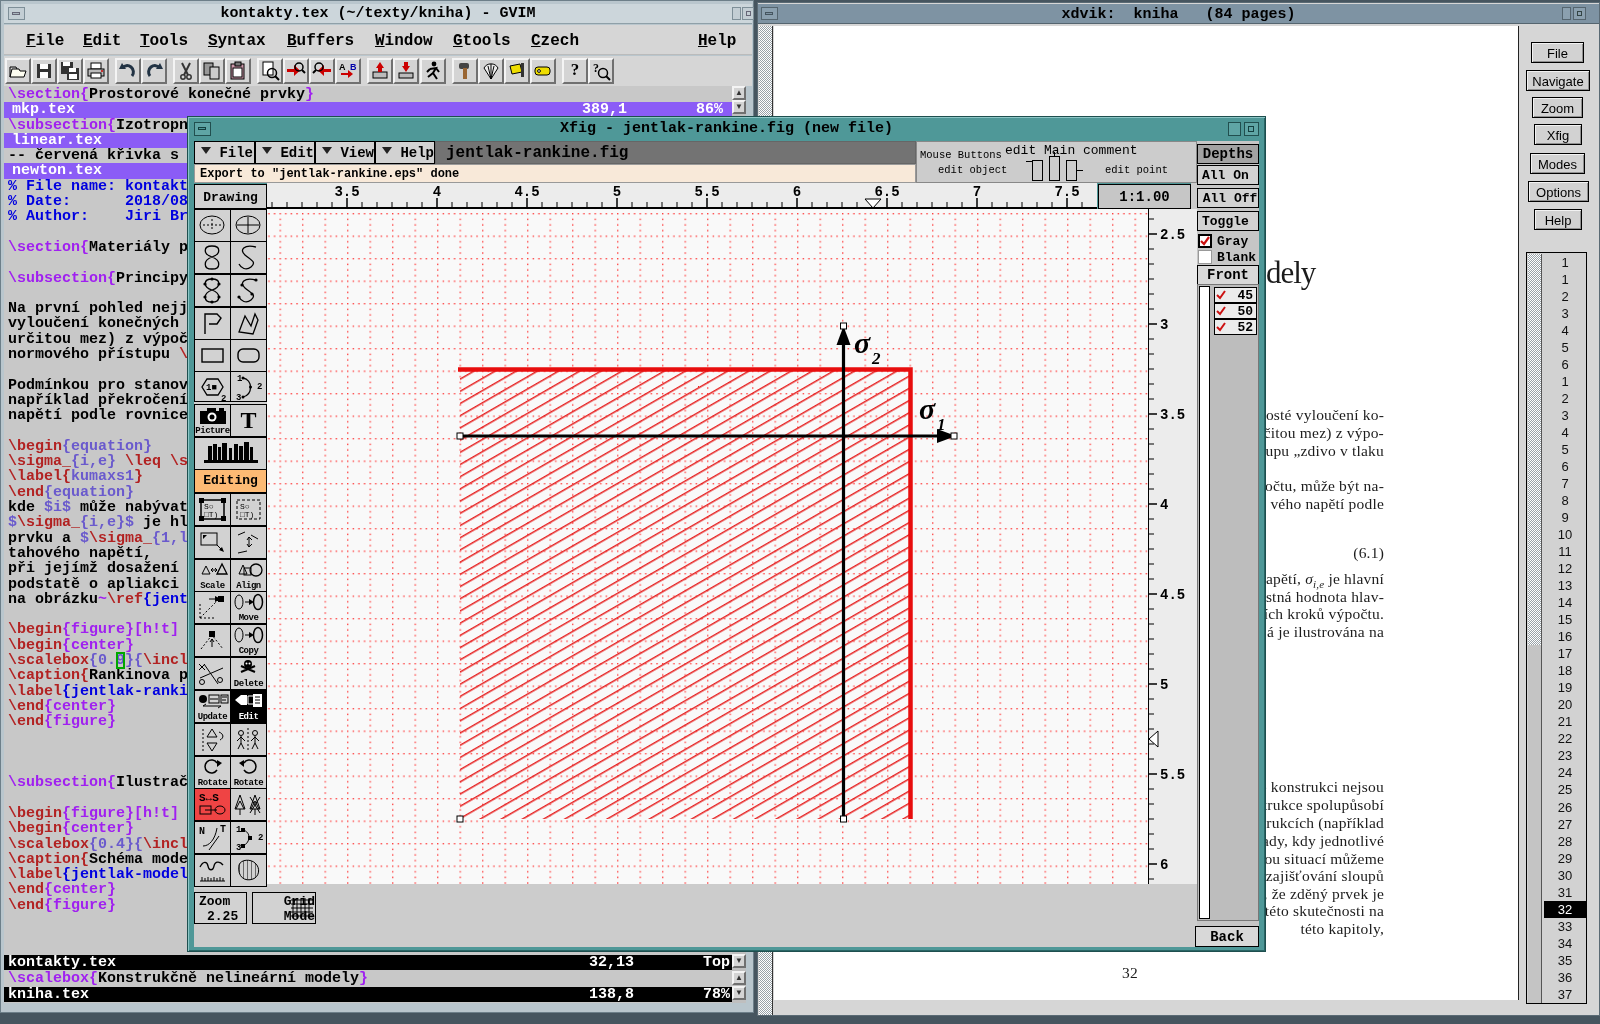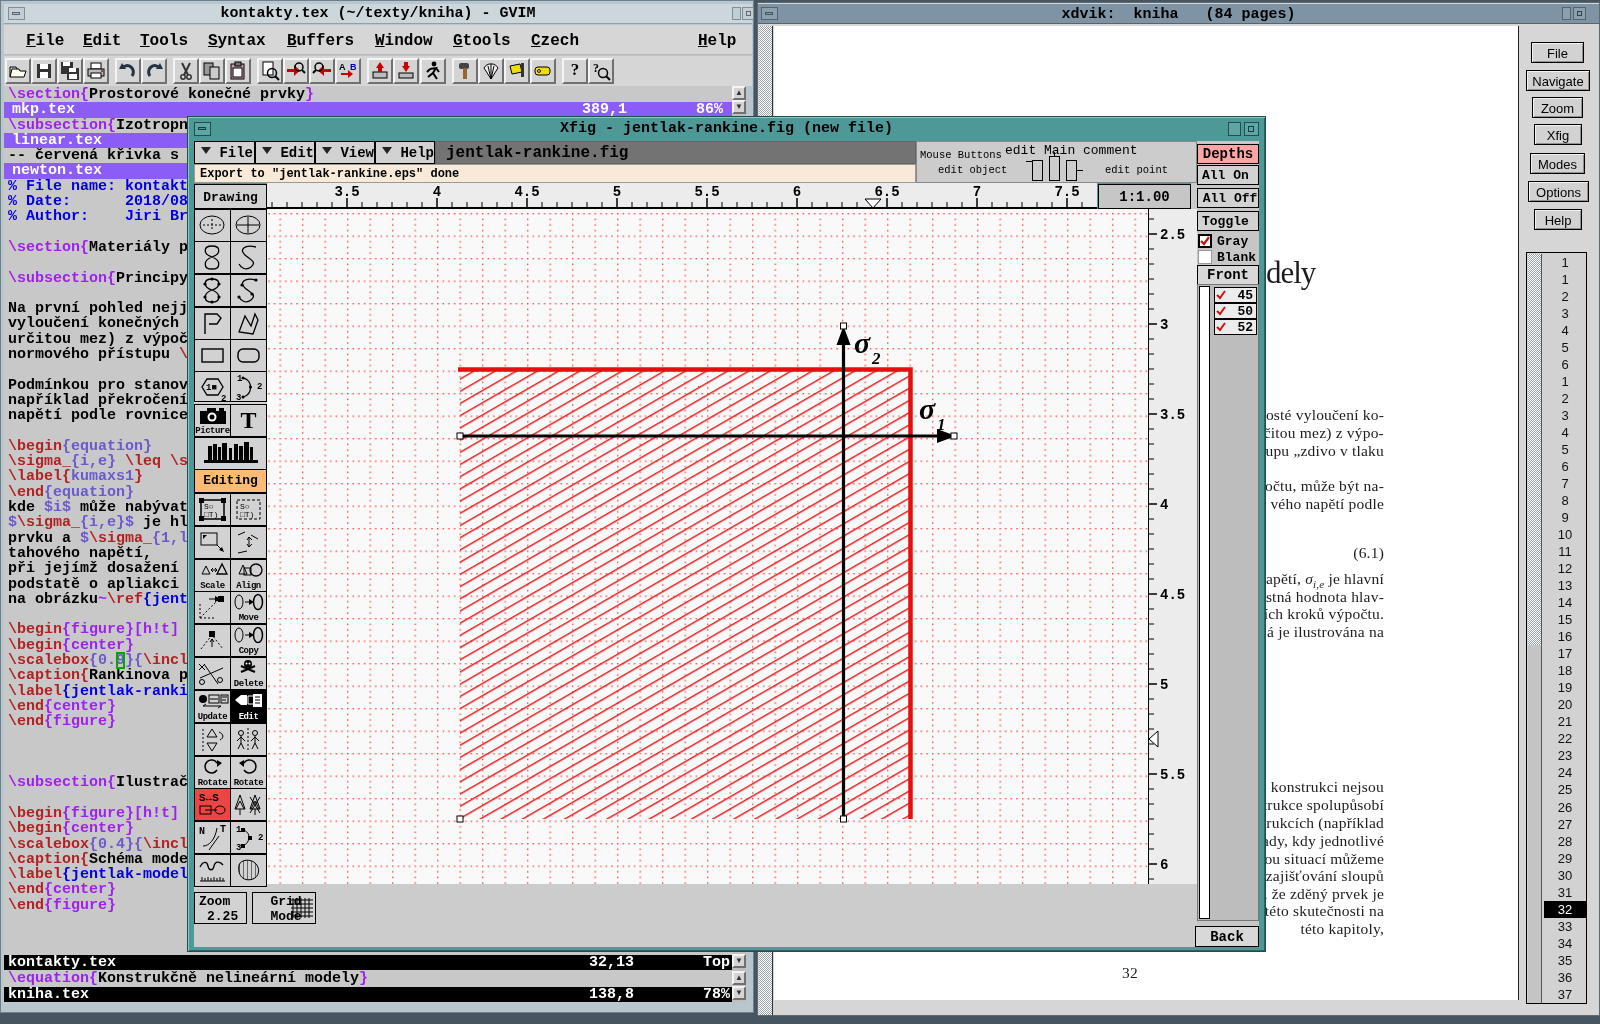--- a/index.html
+++ b/index.html
@@ -198,21 +198,21 @@
 
 <span class="dr">\begin</span><span class="pur">{figure}[h!t]</span>
 <span class="dr">\begin</span><span class="pur">{center}</span>
 <span class="dr">\scalebox</span><span class="sl">{0.4}{</span><span class="dr">\includegraphics</span>
 <span class="dr">\caption{</span>Schéma modelu<span class="dr">}</span>
 <span class="dr">\label</span><span class="blu">{jentlak-model}</span>
 <span class="dr">\end</span><span class="pur">{center}</span>
 <span class="dr">\end</span><span class="pur">{figure}</span></pre>
 
   <div class="a mo b" style="left:3px;top:954px;width:728px;height:15px;background:#000;color:#fff;font-size:15px;line-height:15px"><span style="padding-left:4px">kontakty.tex</span><span class="a" style="left:585px">32,13</span><span class="a" style="left:699px">Top</span></div>
-  <pre class="a mo b" style="left:7px;top:970px;font-size:15px;line-height:15.3px"><span class="pur">\equation{</span>Konstrukčně nelineární modely<span class="pur">}</span></pre>
+  <pre class="a mo b" style="left:7px;top:970px;font-size:15px;line-height:15.3px"><span class="pur">\scalebox{</span>Konstrukčně nelineární modely<span class="pur">}</span></pre>
   <div class="a mo b" style="left:3px;top:986px;width:728px;height:15px;background:#000;color:#fff;font-size:15px;line-height:15px"><span style="padding-left:4px">kniha.tex</span><span class="a" style="left:585px">138,8</span><span class="a" style="left:699px">78%</span></div>
 
   <div class="a" style="left:731px;top:85px;width:14px;height:917px;background:#bfbfbf">
     <div class="r3 a" style="left:0;top:0;width:14px;height:14px;font-size:8px;text-align:center;color:#333">▲</div>
     <div class="r3 a" style="left:0;top:14px;width:14px;height:14px;font-size:8px;text-align:center;color:#333">▼</div>
     <div class="r3 a" style="left:0;top:868px;width:14px;height:14px;font-size:8px;text-align:center;color:#333">▼</div>
     <div class="r3 a" style="left:0;top:885px;width:14px;height:14px;font-size:8px;text-align:center;color:#333">▲</div>
     <div class="r3 a" style="left:0;top:900px;width:14px;height:14px;font-size:8px;text-align:center;color:#333">▼</div>
   </div>
 </div>
@@ -382,37 +382,37 @@
         </g>
       <polygon points="598,16 614,16 606,25" fill="#fff" stroke="#000"></polygon>
       <rect x="0" y="24" width="830" height="2" fill="#000"></rect>
     </svg>
   </div>
   <div class="xb a" style="left:910px;top:67px;width:93px;height:25px;background:#c6c6c6;font-size:14px;padding-top:4px">1:1.00</div>
   <div class="a" style="left:1003px;top:66px;width:6px;height:26px;background:#ccc"></div>
 
   <div class="a" style="left:6px;top:767px;width:1003px;height:63px;background:#ccc"></div>
   <div class="xb a" style="left:6px;top:775px;width:53px;height:32px;font-size:13px;text-align:left;padding:1px 0 0 4px">Zoom<br><span style="float:right">2.25&nbsp;</span></div>
-  <div class="xb a" style="left:64px;top:775px;width:64px;height:32px;font-size:13px;text-align:center;padding:1px 0 0 4px">Grid<br>Mode<svg width="26" height="26" style="position:absolute;left:36px;top:3px">
+  <div class="xb a" style="left:64px;top:775px;width:64px;height:32px;font-size:13px;text-align:right;padding:1px 0 0 4px">Grid<br>Mode<svg width="26" height="26" style="position:absolute;left:36px;top:3px">
         <g stroke="#000">
           <line x1="2" y1="4" x2="24" y2="4"></line>
           <line x1="2" y1="8" x2="24" y2="8"></line>
           <line x1="2" y1="12" x2="24" y2="12"></line>
           <line x1="2" y1="16" x2="24" y2="16"></line>
           <line x1="2" y1="20" x2="24" y2="20"></line>
           <line x1="4" y1="2" x2="4" y2="22"></line>
           <line x1="8" y1="2" x2="8" y2="22"></line>
           <line x1="12" y1="2" x2="12" y2="22"></line>
           <line x1="16" y1="2" x2="16" y2="22"></line>
           <line x1="20" y1="2" x2="20" y2="22"></line>
         </g>
       </svg></div>
 
   <div class="a" style="left:1009px;top:24px;width:62px;height:806px;background:#c6c6c6"></div>
-  <div class="xb a" style="left:1009px;top:27px;width:62px;height:20px;background:#fca5a5;font-size:14px;padding-top:1px">Depths</div>
+  <div class="xb a" style="left:1009px;top:27px;width:62px;height:20px;background:#a3a3a3;font-size:14px;padding-top:1px">Depths</div>
   <div class="xb a" style="left:1009px;top:48px;width:62px;height:20px;font-size:13px;padding-top:2px;text-align:left;padding-left:4px;white-space:nowrap">All On</div>
   <div class="xb a" style="left:1009px;top:71px;width:62px;height:20px;font-size:13px;padding-top:2px;text-align:center;padding-left:4px;white-space:nowrap">All Off</div>
   <div class="xb a" style="left:1009px;top:94px;width:62px;height:20px;font-size:13px;padding-top:2px;text-align:left;padding-left:4px;white-space:nowrap">Toggle</div>
   <div class="a" style="left:1010px;top:117px;width:14px;height:14px;background:#fff;border:2px solid #000">
       <svg width="10" height="10" style="position:absolute;left:0;top:0">
         <path d="M1,5 L4,8 L9,1" stroke="#c11" stroke-width="2.2" fill="none"></path>
       </svg>
     </div>
   <div class="a mo b" style="left:1029px;top:117px;font-size:13px;color:#000">Gray</div>
   <div class="a" style="left:1010px;top:133px;width:14px;height:14px;background:#fff;border:1px solid #999"></div>

